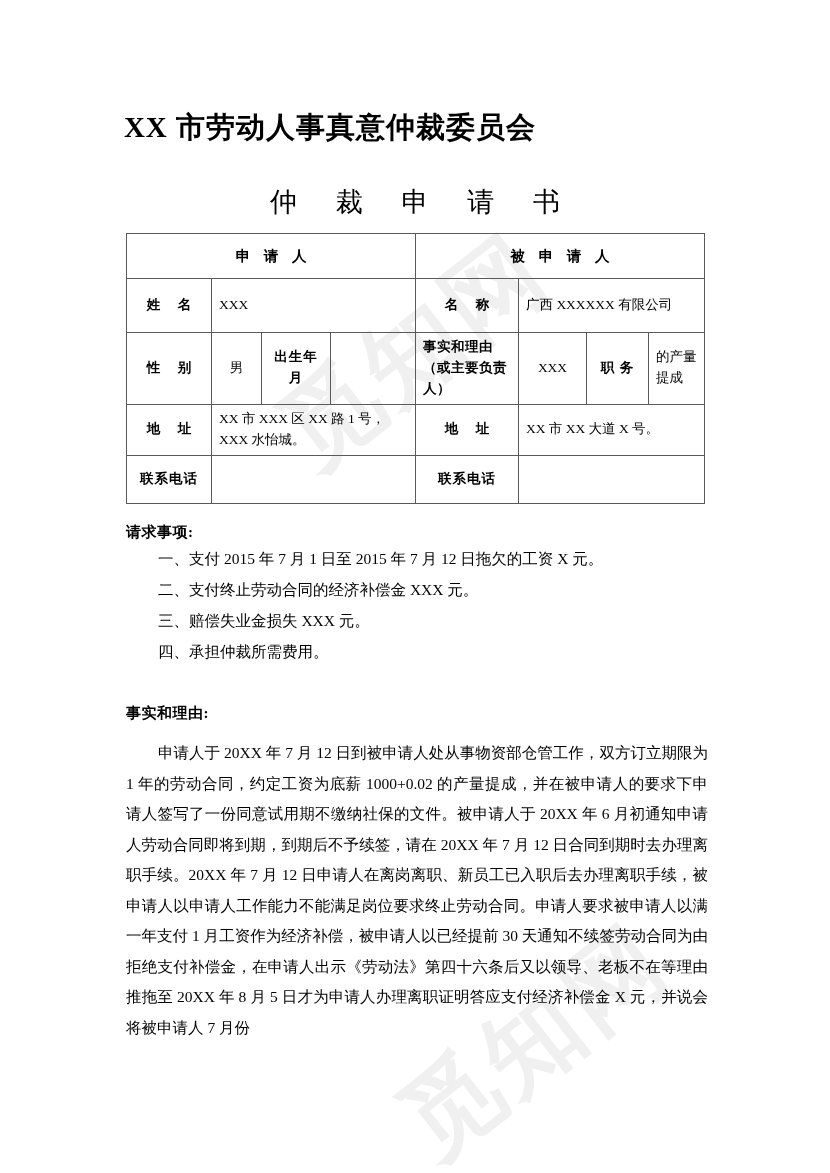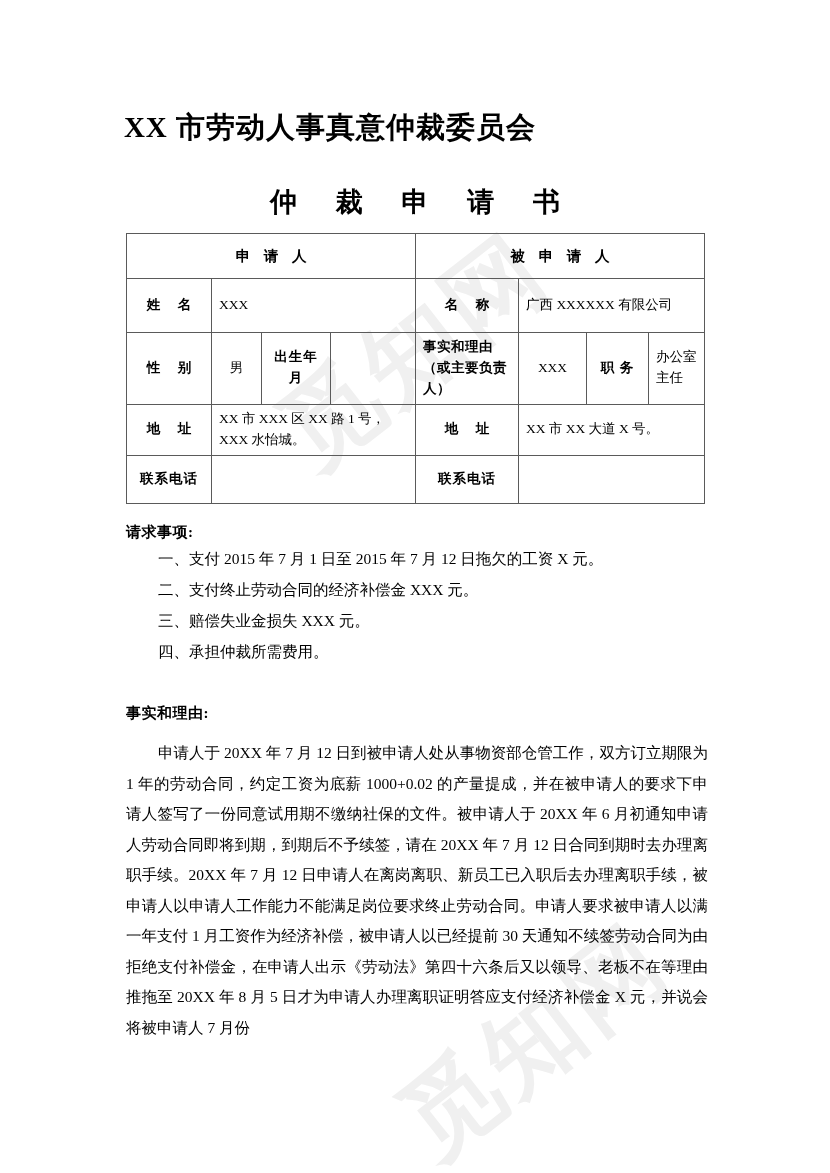--- a/index.html
+++ b/index.html
@@ -60,21 +60,21 @@
     font-weight: 700;
     letter-spacing: 1px;
   }
   .doc-subtitle {
     position: absolute;
     left: 0;
     top: 184px;
     width: 830px;
     text-align: center;
     font-size: 27px;
-    font-weight: 700;
+    font-weight: 400;
     letter-spacing: 16px;
     text-indent: 16px;
   }
 
   
   .party-table {
     position: absolute;
     left: 126px;
     top: 233px;
     width: 578px;
@@ -203,21 +203,21 @@
     </tr>
 
     <tr class="r-sex">
       <td class="lbl">性  别</td>
       <td class="val-c">男</td>
       <td class="lbl-tight">出生年月</td>
       <td class="val"></td>
       <td class="lbl-left">事实和理由（或主要负责人）</td>
       <td class="val-c">XXX</td>
       <td class="lbl-tight">职  务</td>
-      <td class="val">办公室主任</td>
+      <td class="val">的产量提成</td>
     </tr>
 
     <tr class="r-addr">
       <td class="lbl lbl-bottom">地  址</td>
       <td class="val val-top" colspan="3">XX 市 XXX 区 XX 路 1 号，XXX 水怡城。</td>
       <td class="lbl lbl-bottom">地  址</td>
       <td class="val val-top" colspan="3">XX 市 XX 大道 X 号。</td>
     </tr>
 
     <tr class="r-tel">

